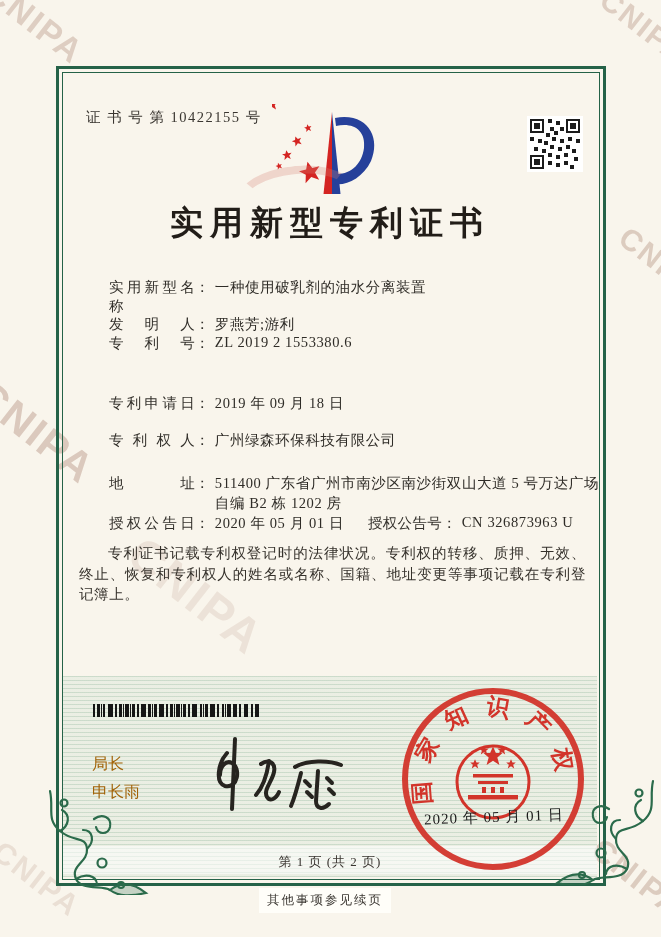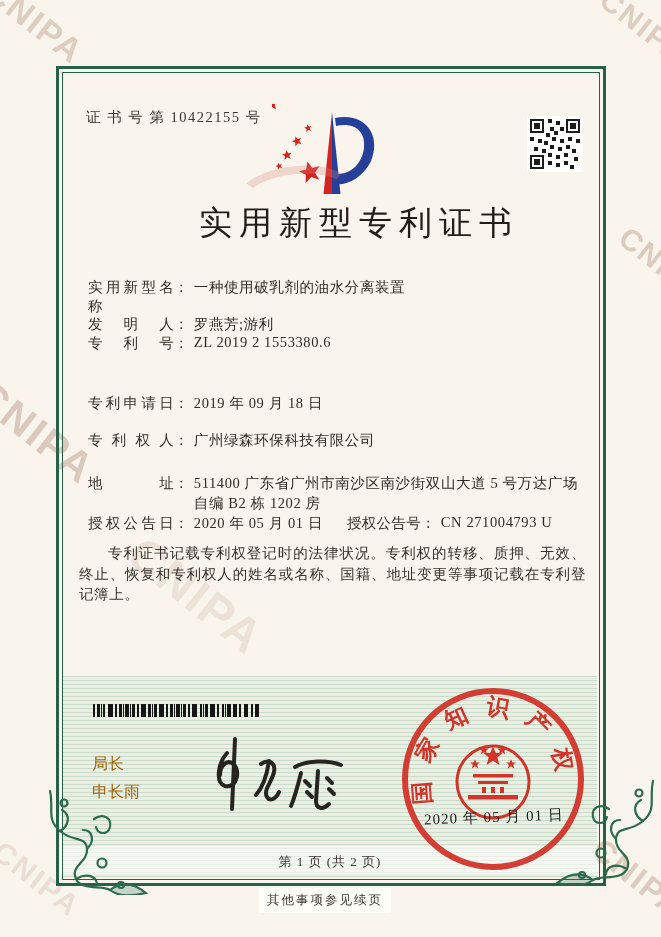--- a/index.html
+++ b/index.html
@@ -30,30 +30,30 @@
   .page-strip{
     position:absolute; left:63px; top:846px; width:534px; height:28px;
     background:rgba(255,255,255,0.55);
   }
   
   .cert-no{ position:absolute; left:86px; top:108px; font-size:14.5px; letter-spacing:1.5px; color:#3a3631; }
   .logo{ position:absolute; left:272px; top:104px; width:112px; height:94px; }
   .qr{ position:absolute; left:527px; top:116px; width:56px; height:56px; background:#ffffff; padding:3px; box-sizing:border-box; }
   .title{
     position:absolute; left:62px; top:201px; width:536px; text-align:center;
-    font-size:33px; font-weight:400; letter-spacing:7px; color:#221d18;padding-left:29px;
+    font-size:33px; font-weight:700; letter-spacing:7px; color:#221d18;
   }
   .title-arc{
     position:absolute; left:236px; top:166px; width:104px; height:46px;
     border:8px solid transparent; border-top-color:rgba(214,130,120,0.28);
     border-radius:50%; transform:rotate(-6deg);
   }
   
   .row{ position:absolute; left:88px; font-size:14.5px; display:flex; align-items:flex-start; letter-spacing:0.3px;}
-  .flabel{ display:inline-block; width:86px; text-align:justify; text-align-last:justify; color:#33302b; }
+  .flabel{ display:inline-block; width:86px; text-align:justify; text-align-last:justify; color:#33302b;margin-left:21px; }
   .colon{ margin:0 5px 0 0; }
   .fval{ letter-spacing:0.6px; color:#2f2c27; }
   .addr .fval{ display:inline-block; width:398px; line-height:19.5px; }
   .grant2{ position:absolute; left:259px; top:0; display:flex; }
   .grant2 .flabel{ width:74px; }
   
   .paras{
     position:absolute; left:79px; top:543px; width:507px;
     font-size:14.5px; line-height:20.5px; text-align:justify;
     letter-spacing:0.6px; color:#36322c;
@@ -202,21 +202,21 @@
       <span class="colon">：</span>
     <span class="fval"><span>511400 广东省广州市南沙区南沙街双山大道 5 号万达广场</span><br><span>自编 B2 栋 1202 房</span></span>
   </div>
   <div class="row" style="top:514px; width:500px;">
     <span class="flabel">授权公告日</span>
       <span class="colon">：</span>
     <span class="fval">2020 年 05 月 01 日</span>
     <span class="grant2">
       <span class="flabel">授权公告号</span>
         <span class="colon">：</span>
-      <span class="fval">CN 271004793 U</span>
+      <span class="fval">CN 326873963 U</span>
     </span>
   </div>
 
   <div class="paras">
     <p>专利证书记载专利权登记时的法律状况。专利权的转移、质押、无效、终止、恢复和专利权人的姓名或名称、国籍、地址变更等事项记载在专利登记簿上。</p>
   </div>
 
   <div class="barcode"></div>
 
   <div class="signer">

